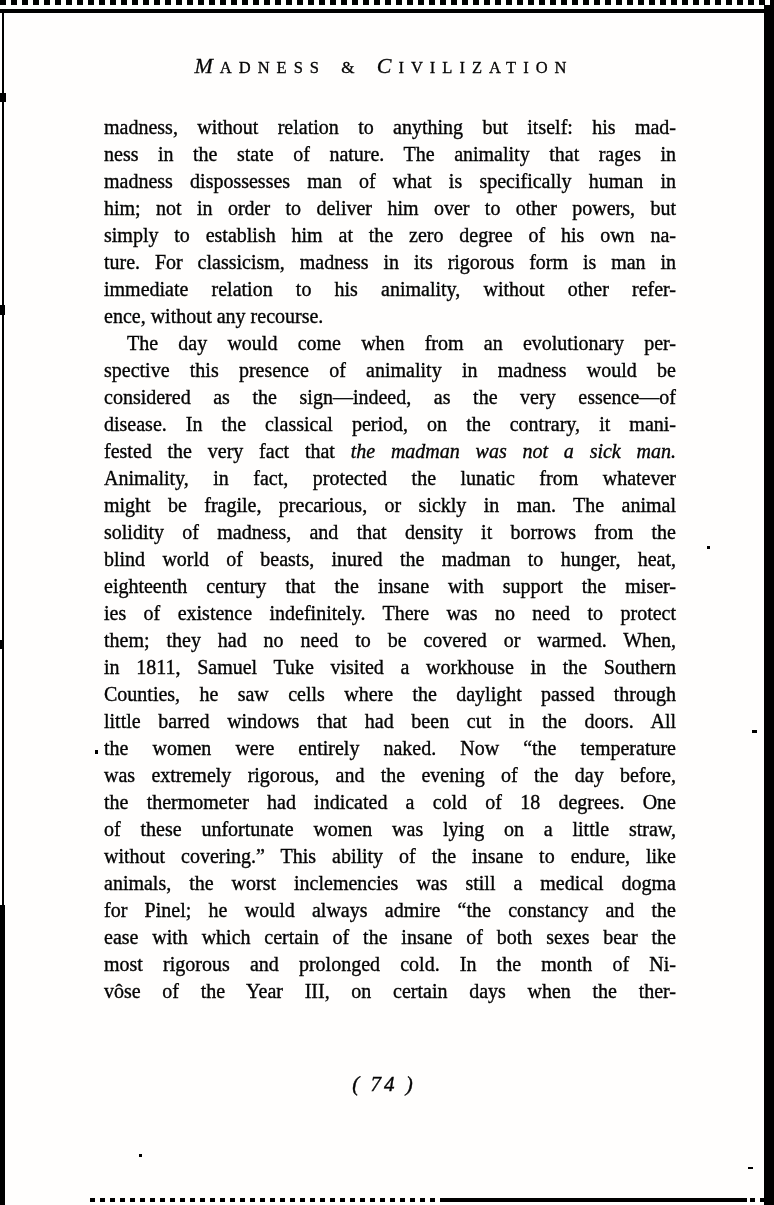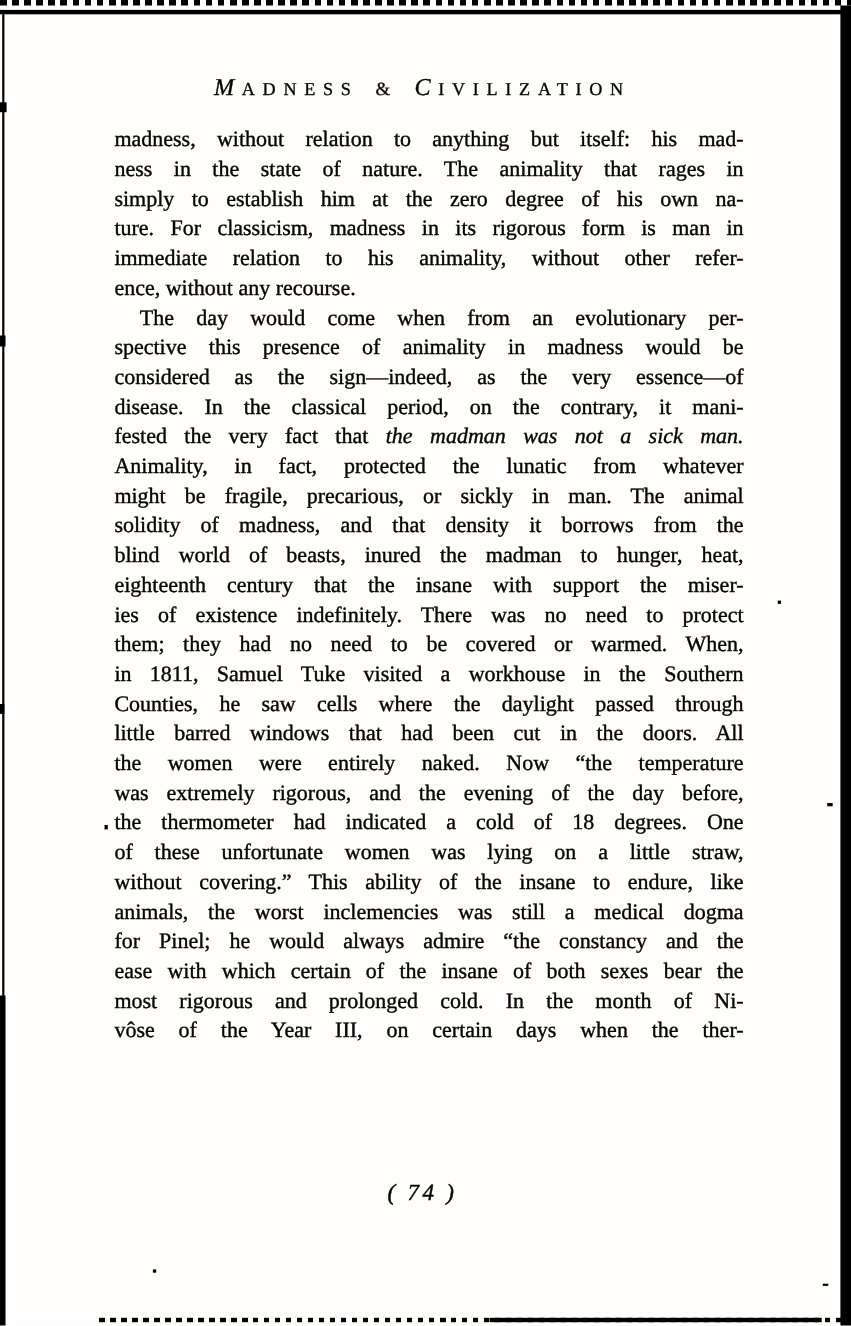--- a/index.html
+++ b/index.html
@@ -22,21 +22,21 @@
   .edge-right-bar { position: absolute; right: 0; top: 5px; bottom: 0; width: 10px; background: #000; }
   .edge-bottom-dotted {
     position: absolute; bottom: 3px; left: 90px; right: 8px; height: 4px;
     background: repeating-linear-gradient(90deg, #000 0 5px, transparent 5px 10px);
   }
   .edge-bottom-solid { position: absolute; bottom: 3px; left: 445px; width: 302px; height: 4px; background: #000; }
   .speck { position: absolute; background: #000; }
 
   
   .book-header {
-    position: absolute; top: 66px; left: 0; right: 6px;
+    position: absolute; top: 53px; left: 0; right: 6px;
     text-align: center; white-space: nowrap;
     letter-spacing: 7px; word-spacing: 4px;
     -webkit-text-stroke: 0.3px #000;
   }
   .book-header .lead { font-size: 22px; font-style: italic; }
   .book-header .sc   { font-size: 16.5px; }
   .book-header .amp  { font-size: 17px; }
 
   
   .text-block {
@@ -76,20 +76,22 @@
   <div class="speck" style="left:707px;top:546px;width:3px;height:3px"></div>
   <div class="speck" style="left:95px;top:750px;width:3px;height:4px"></div>
   <div class="speck" style="left:139px;top:1154px;width:3px;height:3px"></div>
   <div class="speck" style="left:748px;top:1167px;width:5px;height:2px"></div>
 
   <div class="book-header"><span class="lead">M</span><span class="sc">ADNESS</span><span class="amp"> &amp; </span><span class="lead">C</span><span class="sc">IVILIZATION</span></div>
 
   <div class="text-block">
       <div class="line"><span>madness, without relation to anything but itself: his mad-</span></div>
       <div class="line"><span>ness in the state of nature. The animality that rages in</span></div>
+      <div class="line"><span>madness dispossesses man of what is specifically human in</span></div>
+      <div class="line"><span>him; not in order to deliver him over to other powers, but</span></div>
       <div class="line"><span>simply to establish him at the zero degree of his own na-</span></div>
       <div class="line"><span>ture. For classicism, madness in its rigorous form is man in</span></div>
       <div class="line"><span>immediate relation to his animality, without other refer-</span></div>
       <div class="line unjust"><span>ence, without any recourse.</span></div>
       <div class="line indent"><span>The day would come when from an evolutionary per-</span></div>
       <div class="line"><span>spective this presence of animality in madness would be</span></div>
       <div class="line"><span>considered as the sign—indeed, as the very essence—of</span></div>
       <div class="line"><span>disease. In the classical period, on the contrary, it mani-</span></div>
       <div class="line"><span>fested the very fact that </span><span class="em">the madman was not a sick man.</span></div>
       <div class="line"><span>Animality, in fact, protected the lunatic from whatever</span></div>

